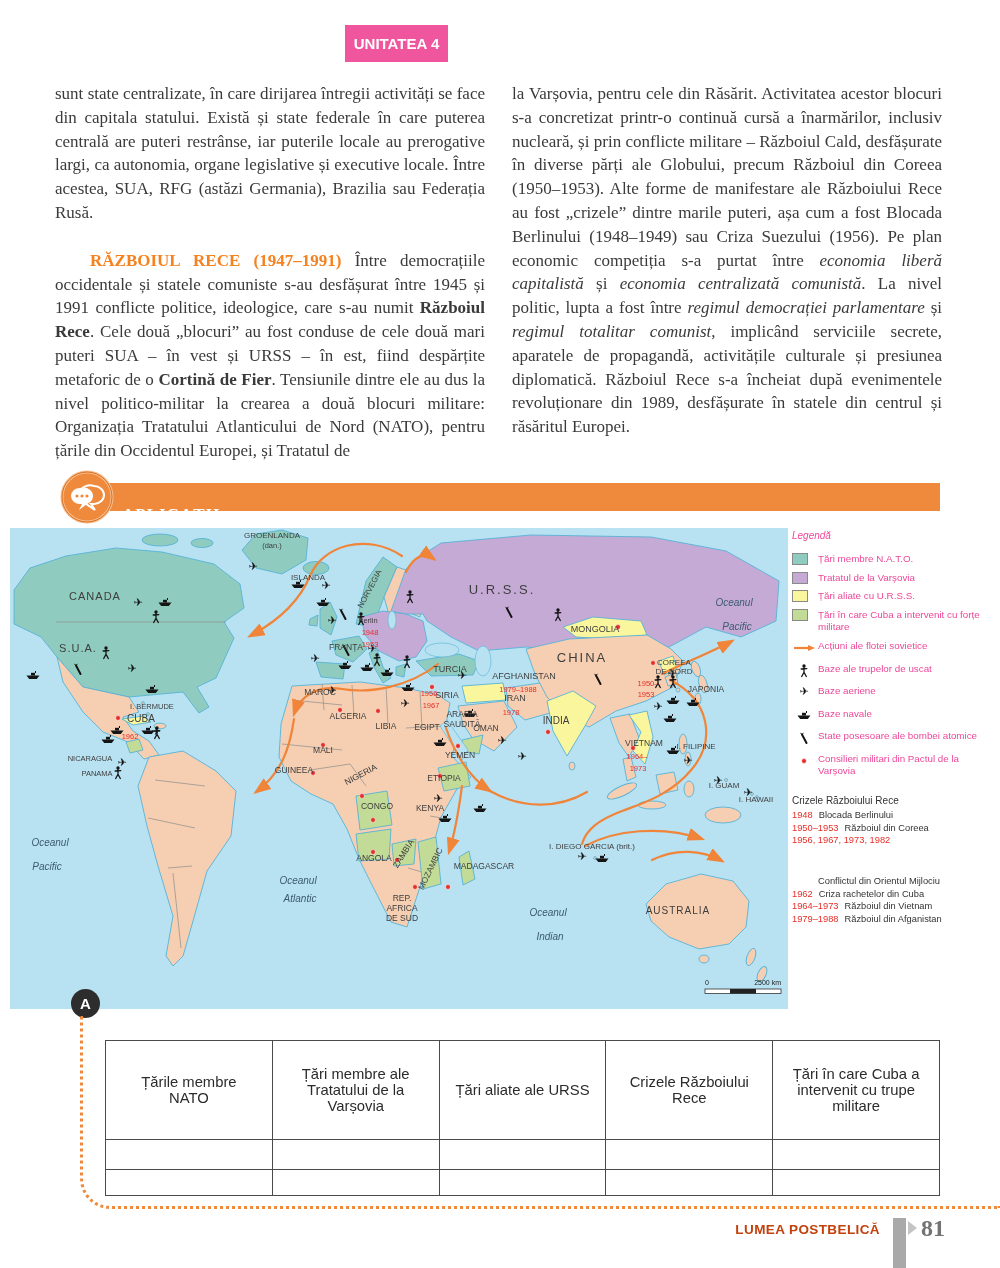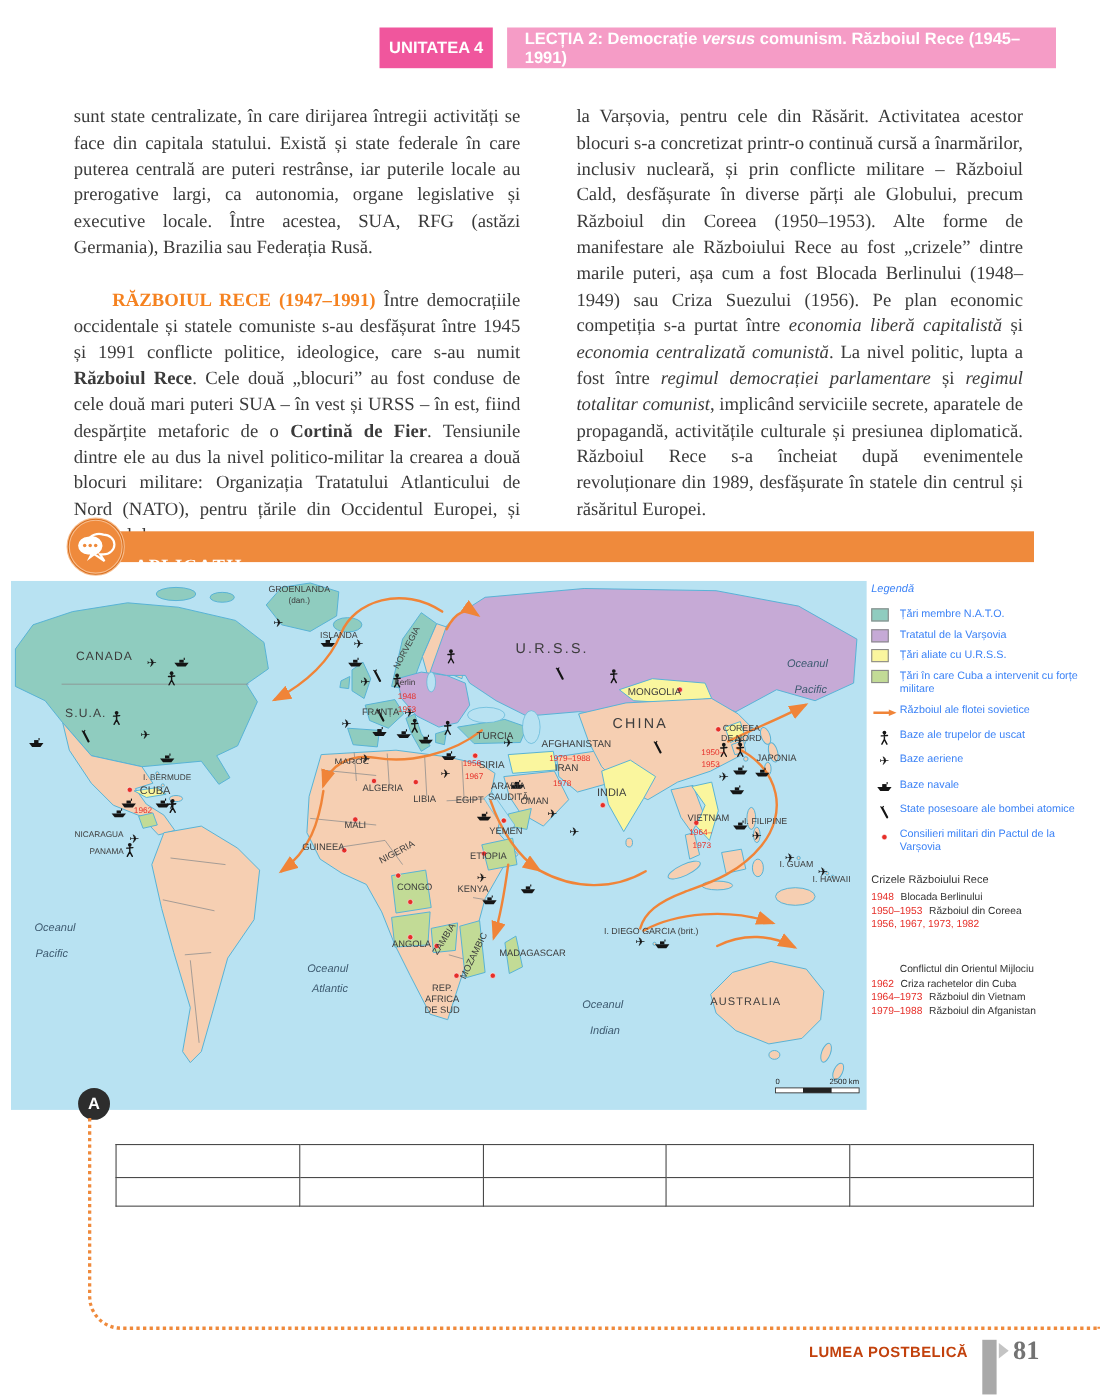--- a/index.html
+++ b/index.html
@@ -10,21 +10,21 @@
     background:var(--unit-bg,#f0569d);color:#fff;font-family:"Liberation Sans",sans-serif;
     font-weight:700;font-size:15px;display:flex;align-items:center;justify-content:center;}
   .lesson-box{position:absolute;left:461px;top:25px;width:499px;height:37px;
     background:var(--lesson-bg,#f59cc6);color:#fff;font-family:"Liberation Sans",sans-serif;
     font-weight:700;font-size:15px;display:flex;align-items:center;padding-left:16px;box-sizing:border-box;}
   
   .col{position:absolute;top:82px;width:430px;font-size:17px;line-height:23.8px;
     text-align:justify;color:#3a3a3a;}
   .col-left{left:55px;}
   .col-right{left:512px;}
-  .col p{margin:12px;}
+  .col p{margin:0;}
   .col p.p2{margin-top:24px;text-indent:35px;}
   
   .banner{position:absolute;left:100px;top:483px;width:840px;height:28px;
     background:var(--banner,#ef8a3c);}
   .banner-label{position:absolute;left:122px;top:505px;color:#fff;font-family:"Liberation Serif",serif;
     font-weight:700;font-size:17px;letter-spacing:1px;}
   .banner-icon{position:absolute;left:60px;top:470px;width:54px;height:54px;}
   
   .map-wrap{position:absolute;left:10px;top:528px;width:980px;height:481px;}
   .map-svg{position:absolute;left:0;top:0;}
@@ -34,21 +34,21 @@
   .r-green{fill:var(--cuba-intervention,#c2db96);}
   .r-land{fill:var(--land,#f6cfb2);}
   .coast{stroke:#57b2d6;stroke-width:0.9;stroke-linejoin:round;}
   .inborder{stroke:#8d8d8d;stroke-width:0.7;fill:none;}
   .sea{fill:var(--ocean,#b8e2f2);stroke:#57b2d6;stroke-width:0.6;}
   .fleet{stroke:var(--arrow,#f08438);stroke-width:2.2;fill:none;stroke-linecap:round;}
   .arrowhead{fill:var(--arrow,#f08438);}
   .scalebar-outline{fill:#fff;stroke:#333;stroke-width:0.8;}
   .scalebar-mid{fill:#222;}
   
-  .legend{position:absolute;left:782px;top:2px;width:196px;font-family:"Liberation Sans",sans-serif;color:#3b82f6;}
+  .legend{position:absolute;left:782px;top:2px;width:196px;font-family:"Liberation Sans",sans-serif;color:#ec4899;}
   .legend-title{font-style:italic;font-size:10px;margin-bottom:12px;}
   .legend-item{display:flex;align-items:flex-start;margin-bottom:6.5px;font-size:9.8px;line-height:1.25;}
   .legend-swatch{width:26px;flex:0 0 26px;display:flex;align-items:center;}
   .swatch-box{width:14px;height:10px;border:1px solid #8a8a8a;display:inline-block;}
   
   .crises{position:absolute;left:782px;top:267px;width:200px;font-family:"Liberation Sans",sans-serif;}
   .crises-title{font-size:10px;color:#333;margin-bottom:4px;}
   .crises .row{font-size:9.3px;color:#333;margin-bottom:2.5px;}
   .crises .yr{color:var(--red,#e62e28);margin-right:6px;}
   .crises .cont{padding-left:26px;margin-top:31px;}
@@ -80,23 +80,20 @@
   .page-num{position:absolute;left:921px;top:1215px;font-family:"Liberation Serif",serif;
     font-weight:700;font-size:24px;color:#737373;}
 </style>
 </head>
 <body>
 
 <div class="page">
 
   <div class="unit-box">
     <span>UNITATEA 4</span>
-  </div>
-  <div class="lesson-box">
-    <span><span>LECȚIA 2: Democrație </span><span style="font-style: italic;">versus</span><span> comunism. Războiul Rece (1945–1991)</span></span>
   </div>
 
   <div class="col col-left">
     <p class="p1"><span>sunt state centralizate, în care dirijarea întregii activități se face din capitala statului. Există și state federale în care puterea centrală are puteri restrânse, iar puterile locale au prerogative largi, ca autonomia, organe legislative și executive locale. Între acestea, SUA, RFG (astăzi Germania), Brazilia sau Federația Rusă.</span></p>
     <p class="p2"><span style="font-weight: 700; color: rgb(245, 130, 32);">RĂZBOIUL RECE (1947–1991) </span><span>Între democrațiile occidentale și statele comuniste s-au desfășurat între 1945 și 1991 conflicte politice, ideologice, care s-au numit </span><span style="font-weight: 700;">Războiul Rece</span><span>. Cele două „blocuri” au fost conduse de cele două mari puteri SUA – în vest și URSS – în est, fiind despărțite metaforic de o </span><span style="font-weight: 700;">Cortină de Fier</span><span>. Tensiunile dintre ele au dus la nivel politico-militar la crearea a două blocuri militare: Organizația Tratatului Atlanticului de Nord (NATO), pentru țările din Occidentul Europei, și Tratatul de</span></p>
   </div>
   <div class="col col-right">
     <p class="p1"><span>la Varșovia, pentru cele din Răsărit. Activitatea acestor blocuri s-a concretizat printr-o continuă cursă a înarmărilor, inclusiv nucleară, și prin conflicte militare – Războiul Cald, desfășurate în diverse părți ale Globului, precum Războiul din Coreea (1950–1953). Alte forme de manifestare ale Războiului Rece au fost „crizele” dintre marile puteri, așa cum a fost Blocada Berlinului (1948–1949) sau Criza Suezului (1956). Pe plan economic competiția s-a purtat între </span><span style="font-style: italic;">economia liberă capitalistă</span><span> și </span><span style="font-style: italic;">economia centralizată comunistă</span><span>. La nivel politic, lupta a fost între </span><span style="font-style: italic;">regimul democrației parlamentare</span><span> și </span><span style="font-style: italic;">regimul totalitar comunist</span><span>, implicând serviciile secrete, aparatele de propagandă, activitățile culturale și presiunea diplomatică. Războiul Rece s-a încheiat după evenimentele revoluționare din 1989, desfășurate în statele din centrul și răsăritul Europei.</span></p>
   </div>
 
@@ -541,21 +538,21 @@
             </span>
             <span>Țări în care Cuba a intervenit cu forțe militare</span>
           </div>
           <div class="legend-item">
             <span class="legend-swatch">
               <svg width="24" height="16" viewBox="-12 -8 24 16">
                 <path d="M-10,0 L6,0" stroke="#f08438" stroke-width="2.2"></path>
                 <path d="M4,-3 L11,0 L4,3 Z" fill="#f08438"></path>
               </svg>
             </span>
-            <span>Războiul ale flotei sovietice</span>
+            <span>Acțiuni ale flotei sovietice</span>
           </div>
           <div class="legend-item">
             <span class="legend-swatch">
               <svg width="24" height="16" viewBox="-12 -8 24 16">
                 <g transform="translate(0,0)">
                   <circle cx="0" cy="-5" r="1.7" fill="#151515"></circle>
                   <path d="M0,-3.3 L0,1.2 M-2.8,-2 L2.8,-2.4 M0,1.2 L-2.3,5.5 M0,1.2 L2.3,5.5" stroke="#151515" stroke-width="1.3" stroke-linecap="round" fill="none"></path>
                 </g>
               </svg>
             </span>
@@ -616,20 +613,27 @@
         </div>
     </div>
 
   </div>
 
   <div class="badge-a">A</div>
 
   <div class="dotted-frame"></div>
   <table class="org-table">
     <tbody>
+        <tr class="hdr">
+      <td>Țările membre NATO</td>
+      <td>Țări membre ale Tratatului de la Varșovia</td>
+      <td>Țări aliate ale URSS</td>
+      <td>Crizele Războiului Rece</td>
+      <td>Țări în care Cuba a intervenit cu trupe militare</td>
+    </tr>
     <tr class="empty1">
       <td></td>
           <td></td>
           <td></td>
           <td></td>
           <td></td>
     </tr>
     <tr class="empty2">
       <td></td>
           <td></td>

